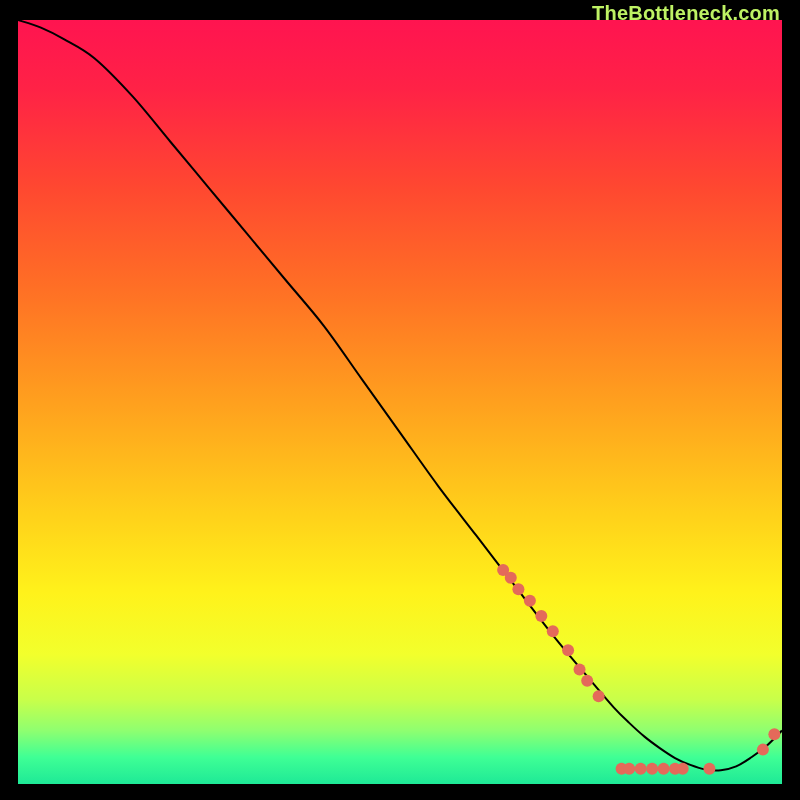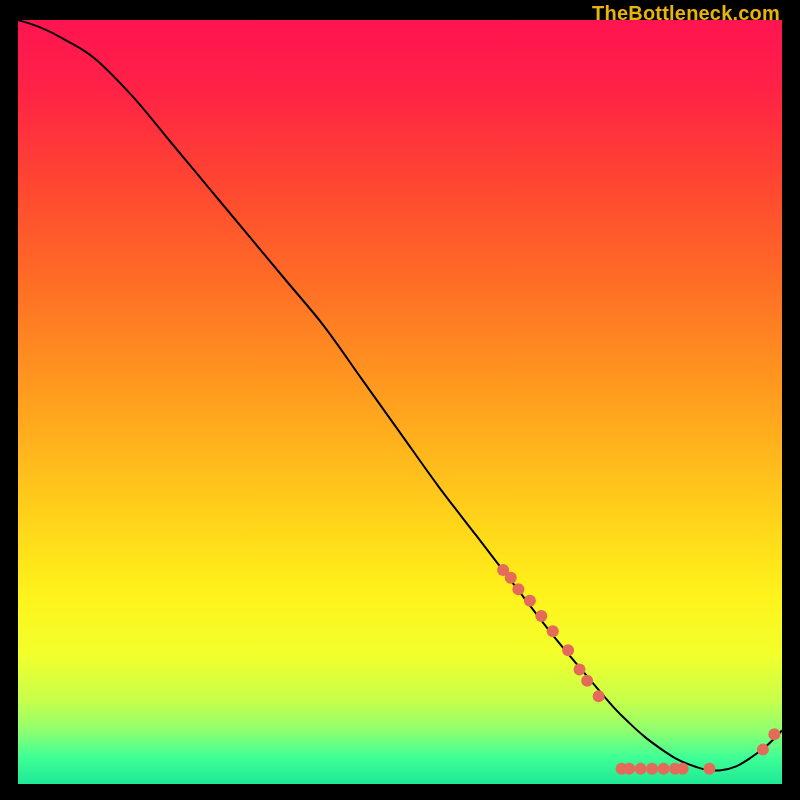--- a/index.html
+++ b/index.html
@@ -24,21 +24,21 @@
     width: 764px;
     height: 764px;
   }
   .watermark {
     position: absolute;
     top: 2px;
     right: 20px;
     font-family: Arial, Helvetica, sans-serif;
     font-size: 20px;
     font-weight: 600;
-    color: #eab308;
+    color: #bef264;
     letter-spacing: 0.2px;
     pointer-events: none;
   }
 </style>
 </head>
 <body>
 
 <div class="watermark">TheBottleneck.com</div>
 
 <div class="frame">

